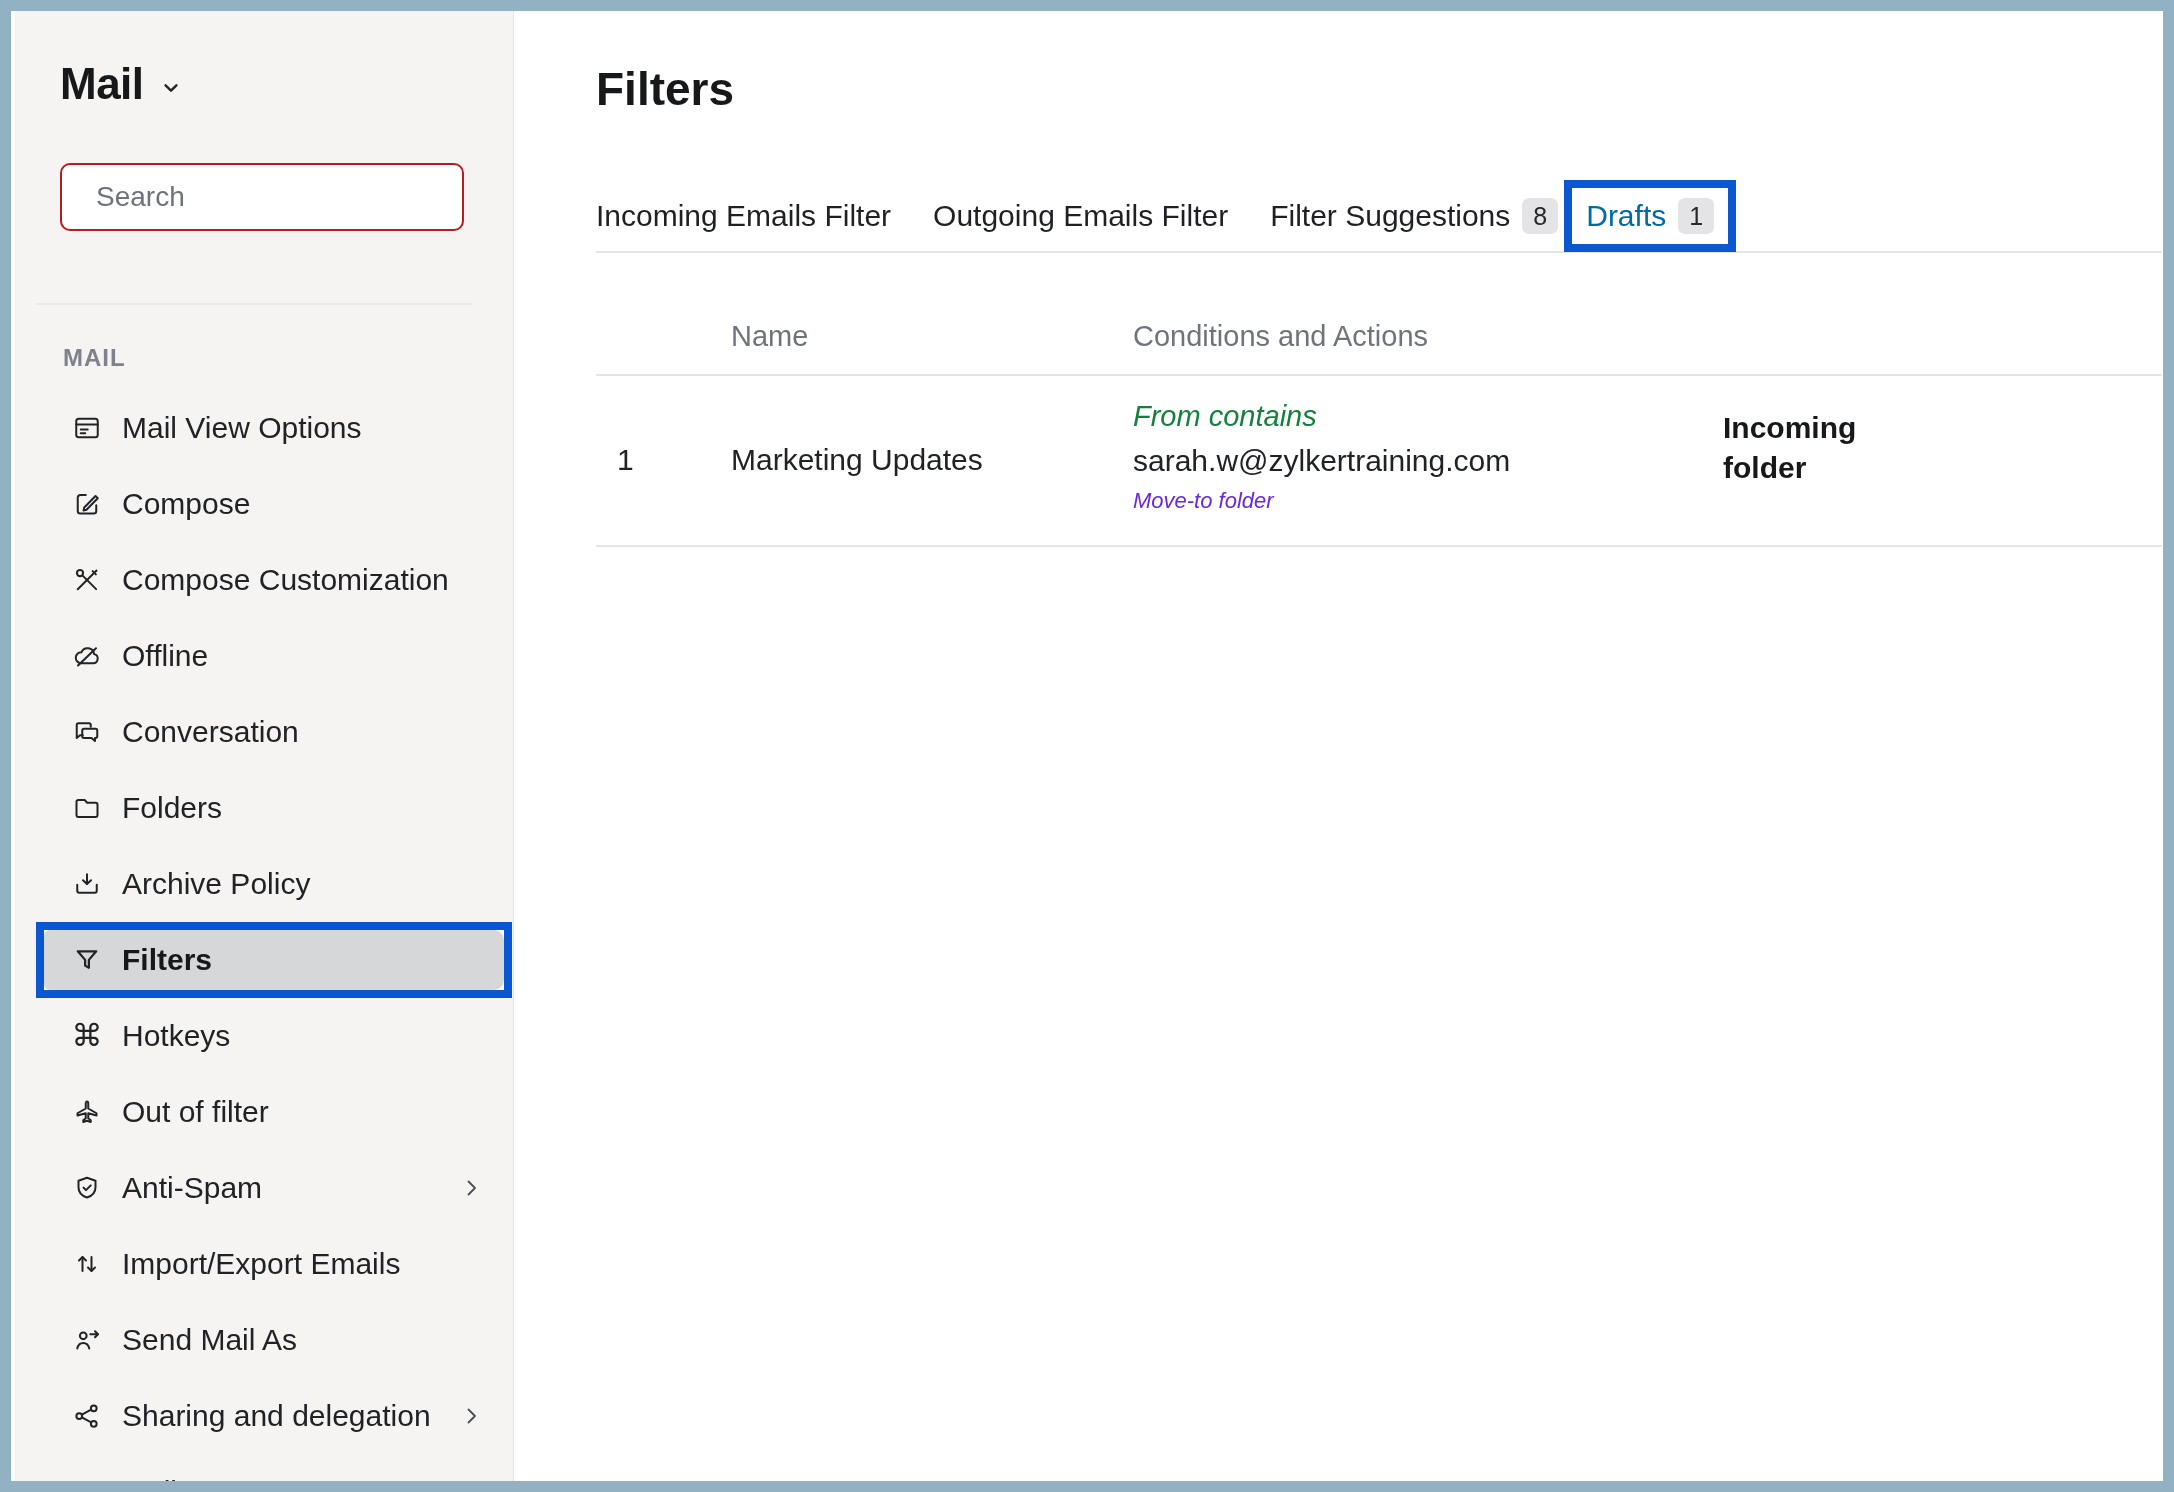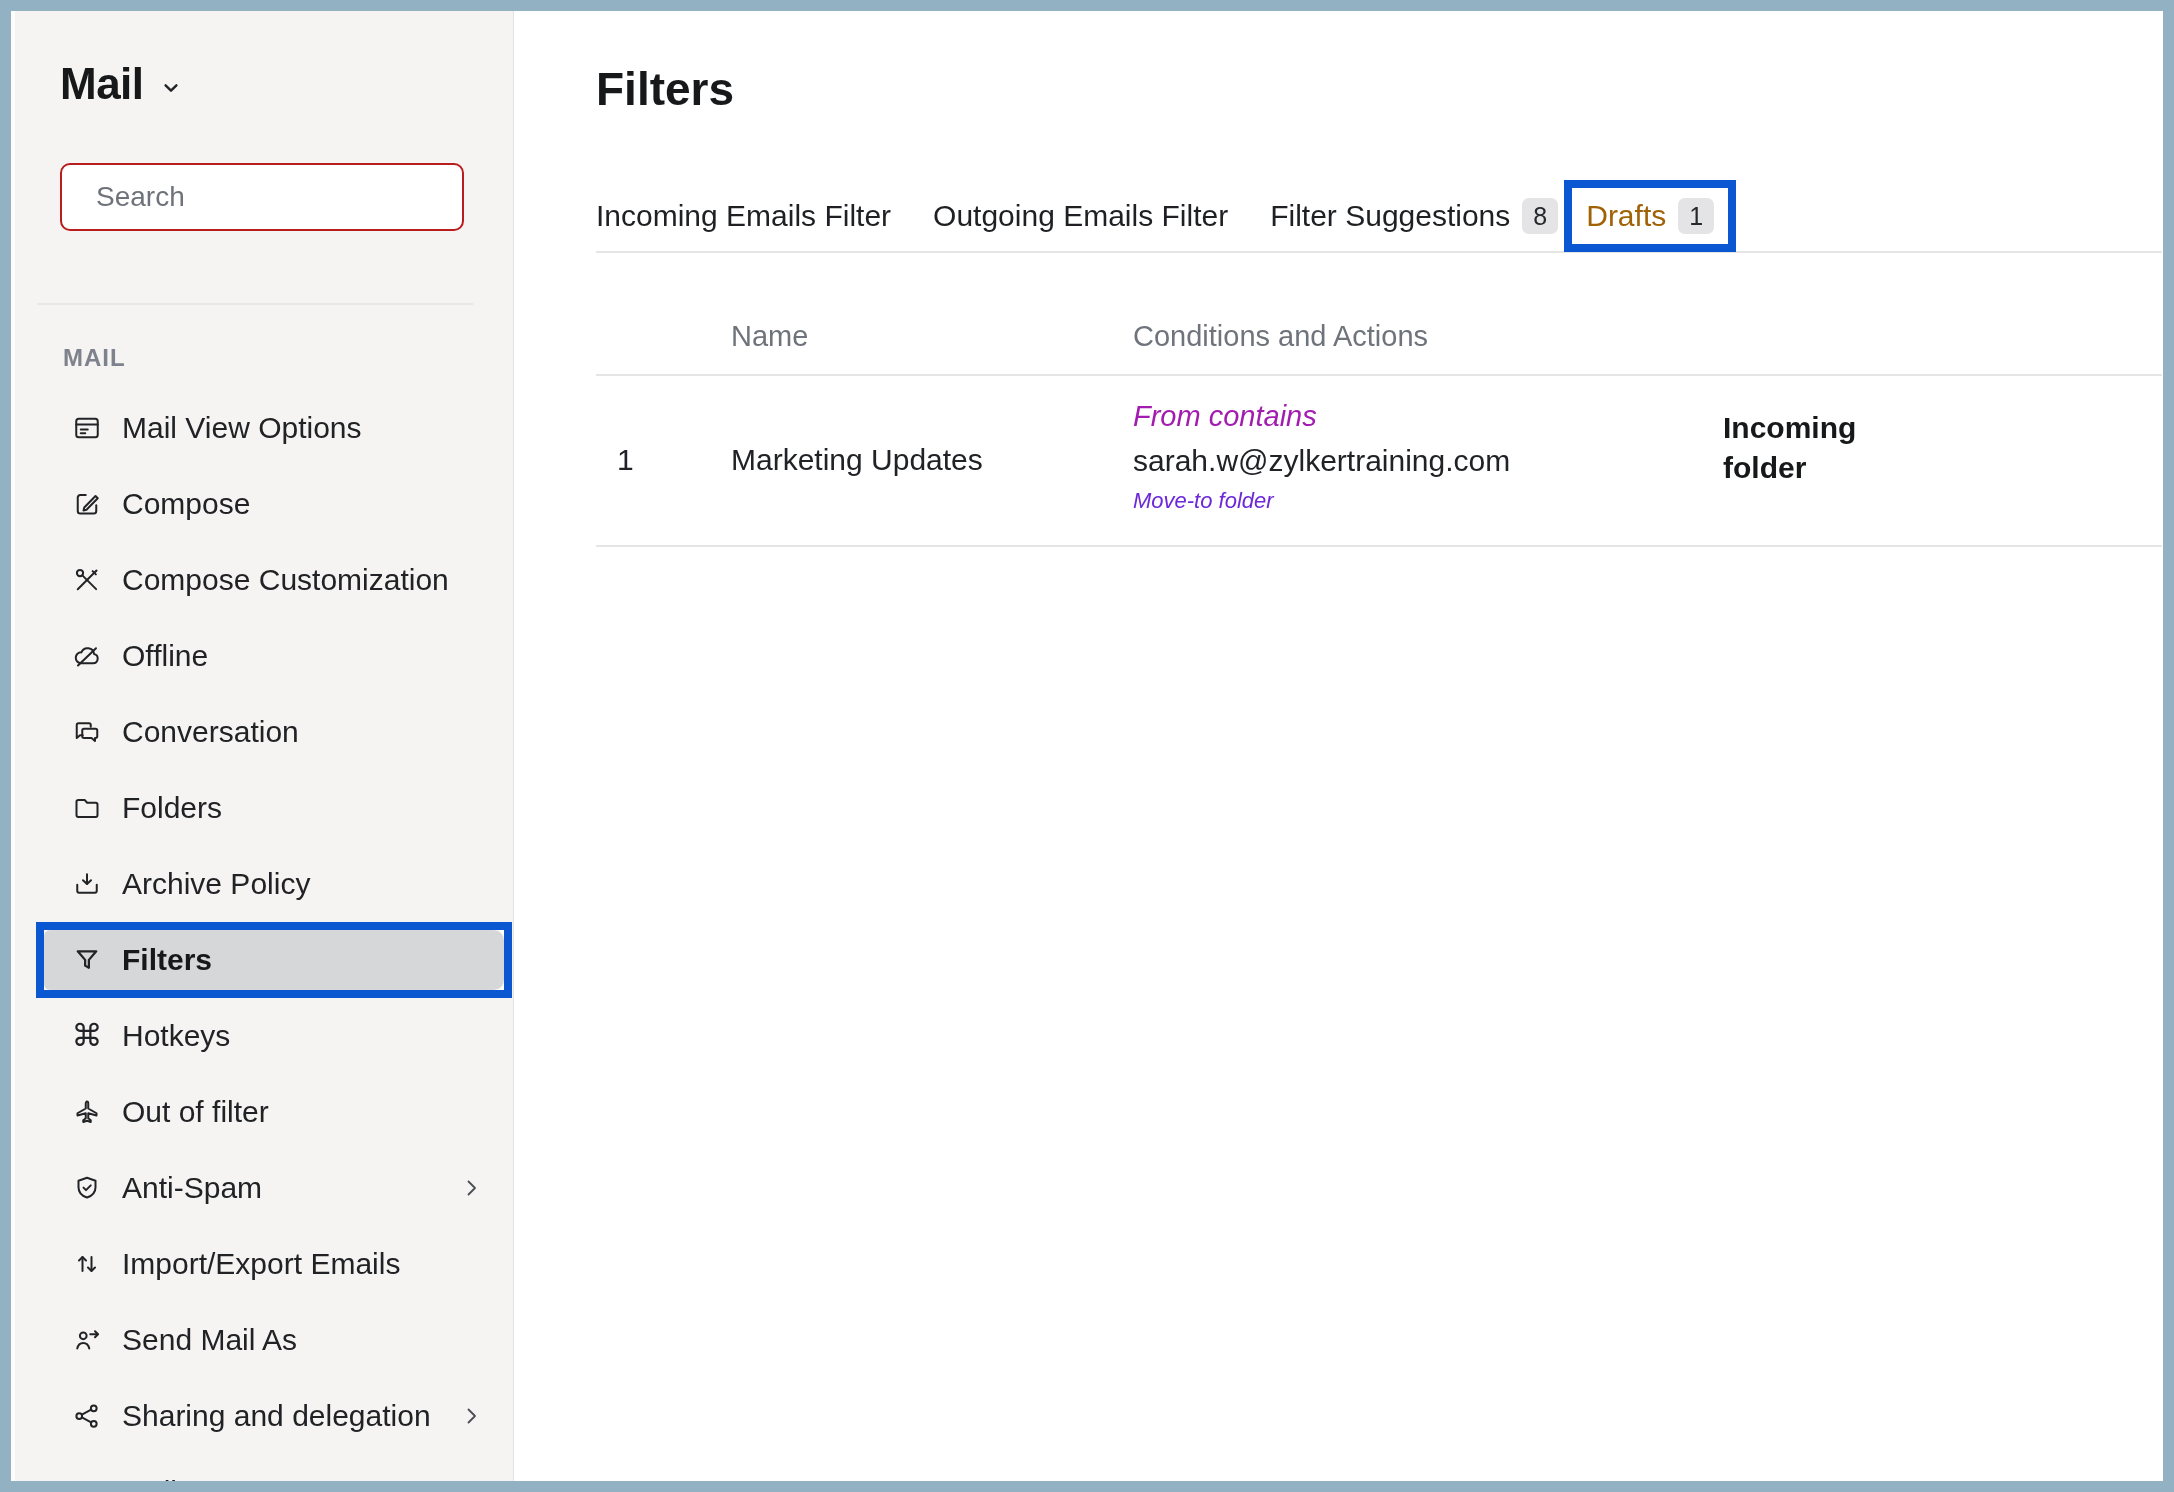--- a/index.html
+++ b/index.html
@@ -83,35 +83,35 @@
   .tab.mr-lg { margin-right:42px; }
   .tab.mr-sm { margin-right:6px;text-align:center; }
   .tab-badge {
     margin-left:12px; background:#e4e4e6; color:#25282c; font-size:25px;
     border-radius:7px; padding:3px 11px; line-height:1.2;
   }
   .tab-annotated {
     height:72px; border:8px solid #0b57d2; background:#ffffff; z-index:2;
     display:flex; align-items:center; padding:0 14px;
   }
-  .tab-annotated .tab-label-active { font-size:30px; color:#a16207; cursor:pointer; }
+  .tab-annotated .tab-label-active { font-size:30px; color:#0369a1; cursor:pointer; }
 
   .hline { position:absolute; left:81px; width:1566px; height:2px; background:#e5e5e3; }
   .hline.l1 { top:240px; }
   .hline.l2 { top:363px; }
   .hline.l3 { top:534px; }
 
   .th { position:absolute; top:309px; font-size:29px; color:#6f747c; }
   .th.c-name { left:216px; }
   .th.c-cond { left:618px; }
 
   .cell { position:absolute; font-size:30px; color:#202226; }
   .row-index { left:102px; top:432px; }
   .row-name  { left:216px; top:432px; }
-  .cond-label  { left:618px; top:389px; font-style:italic; color:#a21caf; font-size:29px; }
+  .cond-label  { left:618px; top:389px; font-style:italic; color:#15803d; font-size:29px; }
   .cond-value  { left:618px; top:433px; }
   .action-label{ left:618px; top:477px; font-style:italic; color:#6d28d9; font-size:22px; }
   .row-type {
     left:1208px; top:397px; width:150px; font-weight:bold; color:#17181a;
     line-height:40px; font-size:30px;
   }
 
   svg.ic { fill:none; stroke:#212326; stroke-width:1.6; stroke-linecap:round; stroke-linejoin:round; }
   svg.chev-r { fill:none; stroke:#4a4e55; stroke-width:1.8; stroke-linecap:round; stroke-linejoin:round; }
 </style>

